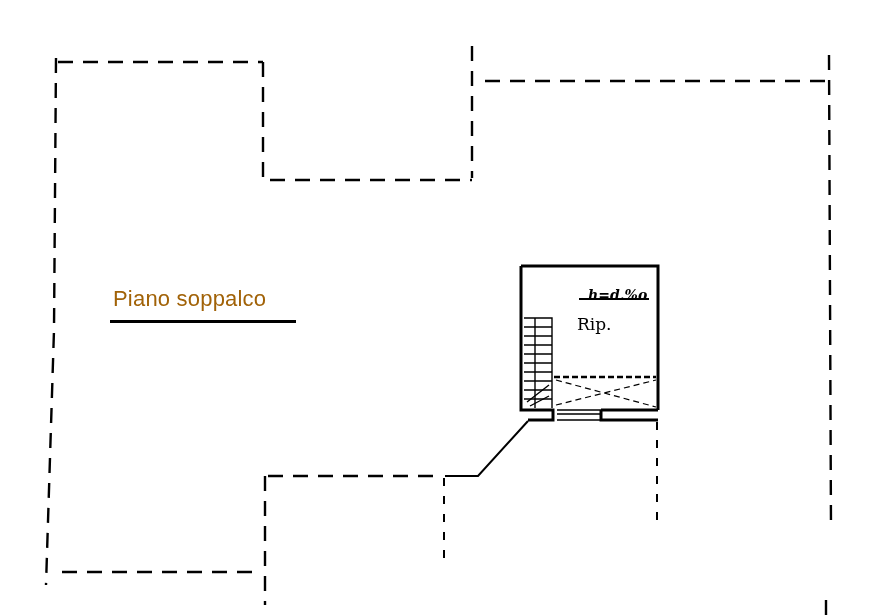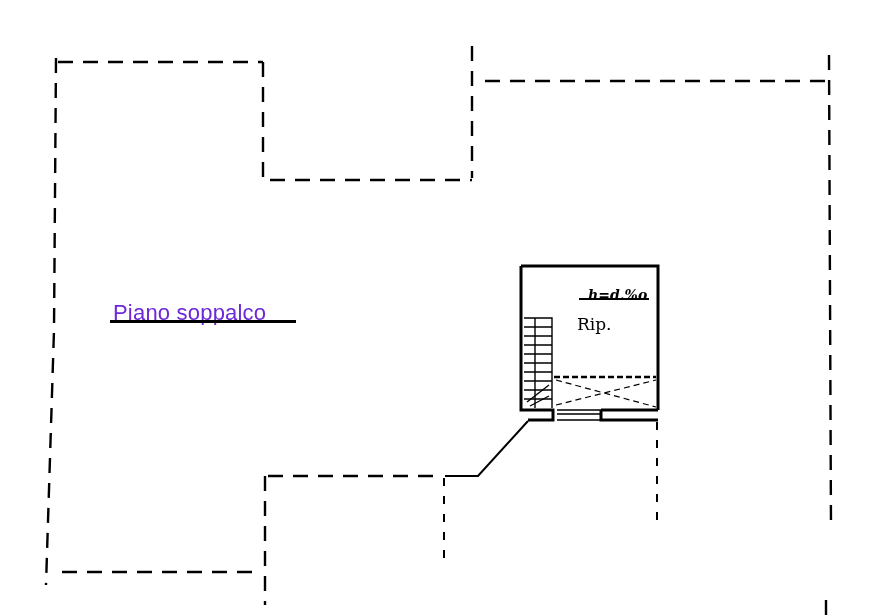--- a/index.html
+++ b/index.html
@@ -3,22 +3,22 @@
 <meta charset="utf-8">
 <style>
   html, body { margin: 0; padding: 0; background: #ffffff; }
   body { width: 880px; height: 615px; overflow: hidden; position: relative; }
   #plan { position: absolute; left: 0; top: 0; width: 880px; height: 615px; }
   .dash { fill: none; stroke: #000; stroke-width: 2.4; stroke-dasharray: 15 10; stroke-linecap: butt; }
   .dash-fine { fill: none; stroke: #000; stroke-width: 2; stroke-dasharray: 8 10; }
   .solid { fill: none; stroke: #000; stroke-width: 3; }
   .thin { fill: none; stroke: #000; stroke-width: 1.4; }
   .title-label {
-    position: absolute; left: 113px; top: 300px;
-    font-family: "Liberation Sans", sans-serif; font-size: 22px; color: #6d28d9;
+    position: absolute; left: 113px; top: 286px;
+    font-family: "Liberation Sans", sans-serif; font-size: 22px; color: #a16207;
     letter-spacing: 0.2px;
   }
   .title-underline { position: absolute; left: 110px; top: 320px; width: 186px; height: 3px; background: #000; }
   .hand {
     position: absolute; font-family: "DejaVu Serif", serif; color: #000;
   }
   .h-label { left: 588px; top: 281px; font-size: 14px; font-weight: bold; font-style: italic; margin-top: 6px; }
   .h-underline { position: absolute; left: 579px; top: 298px; width: 70px; height: 2px; background: #000; }
   .room-label { left: 577px; top: 314px; font-size: 17px; }
 </style>

